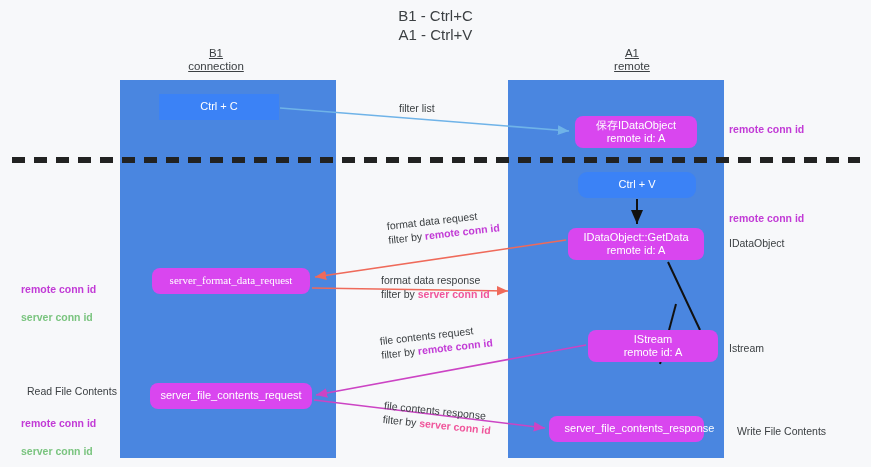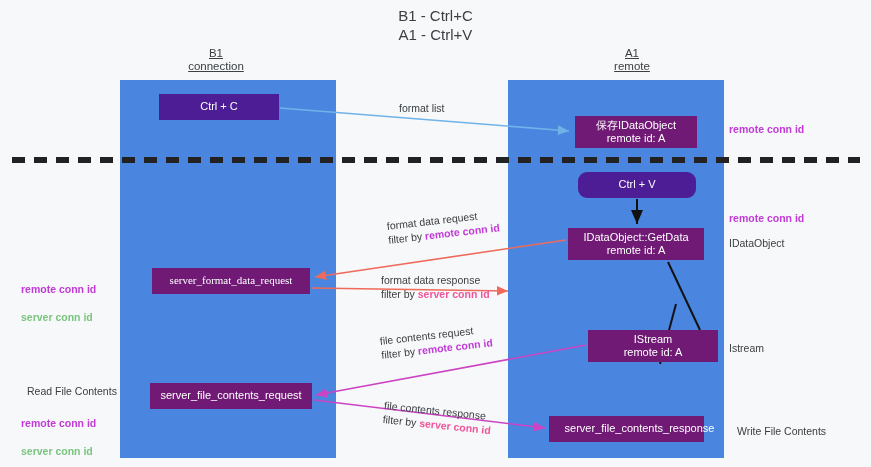--- a/index.html
+++ b/index.html
@@ -33,22 +33,22 @@
   #lane-b1{left:120px;top:80px;width:216px;height:378px;}
   #lane-a1{left:508px;top:80px;width:216px;height:378px;}
 
   
   .node{
     position:absolute;box-sizing:border-box;
     display:flex;flex-direction:column;align-items:center;justify-content:center;
     color:#ffffff;font-size:11px;line-height:13.5px;text-align:center;
     white-space:pre-line;padding:2px 6px;
   }
-  .green{background:#4c1d95;}
-  .orange{background:#701a75;}
+  .green{background:#3b82f6;}
+  .orange{background:#d946ef;border-radius:8px;}
 
   #n-ctrlc{left:159px;top:94px;width:120px;height:26px;}
   #n-idataobject{left:575px;top:116px;width:122px;height:32px;}
   #n-ctrlv{left:578px;top:172px;width:118px;height:26px;border-radius:9px;}
   #n-getdata{left:568px;top:228px;width:136px;height:32px;}
   #n-fmt-req{left:152px;top:268px;width:158px;height:26px;font-family:Liberation Serif, serif;}
   #n-fmt-resp{left:513px;top:278px;width:158px;height:26px;}
   #n-istream{left:588px;top:330px;width:130px;height:32px;}
   #n-file-req{left:150px;top:383px;width:162px;height:26px;}
   #n-file-resp{left:549px;top:416px;width:155px;height:26px;padding-left:32px;}
@@ -148,21 +148,21 @@
 remote id: A</div>
   <div class="node green" id="n-ctrlv">Ctrl + V</div>
   <div class="node orange" id="n-getdata">IDataObject::GetData
 remote id: A</div>
   <div class="node orange" id="n-fmt-req">server_format_data_request</div>
   <div class="node orange" id="n-istream">IStream
 remote id: A</div>
   <div class="node orange" id="n-file-req">server_file_contents_request</div>
   <div class="node orange" id="n-file-resp">server_file_contents_response</div>
 
-  <div class="edge-label" id="lbl-format-list">format list</div>
+  <div class="edge-label" id="lbl-format-list">filter list</div>
 
   <div class="edge-label rot" id="lbl-fmt-req">
     <div>format data request</div>
     <div><span>filter by </span><span class="hl-remote">remote conn id</span></div>
   </div>
 
   <div class="edge-label" id="lbl-fmt-resp">
     <div>format data response</div>
     <div><span>filter by </span><span class="hl-server">server conn id</span></div>
   </div>

